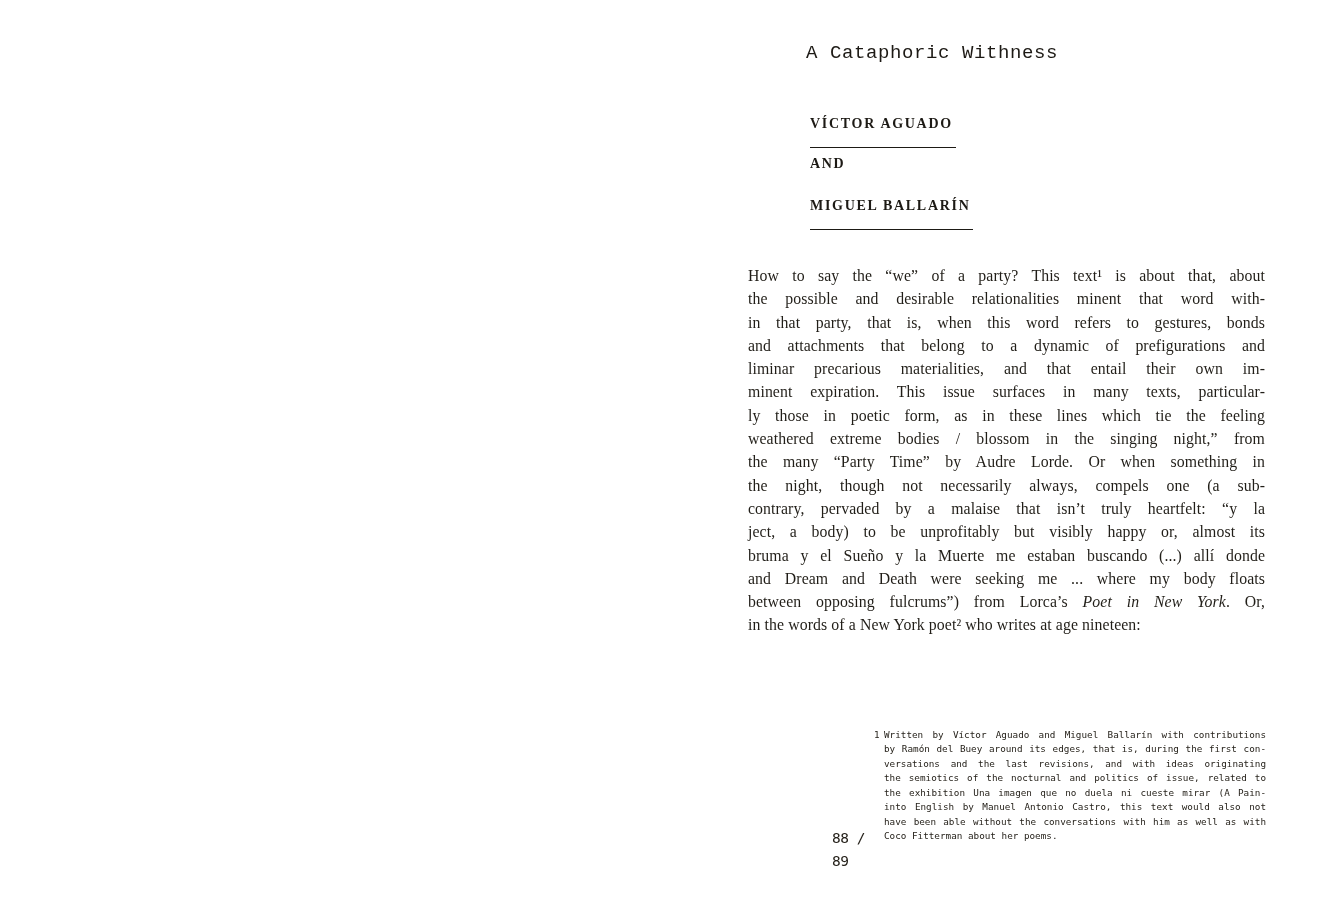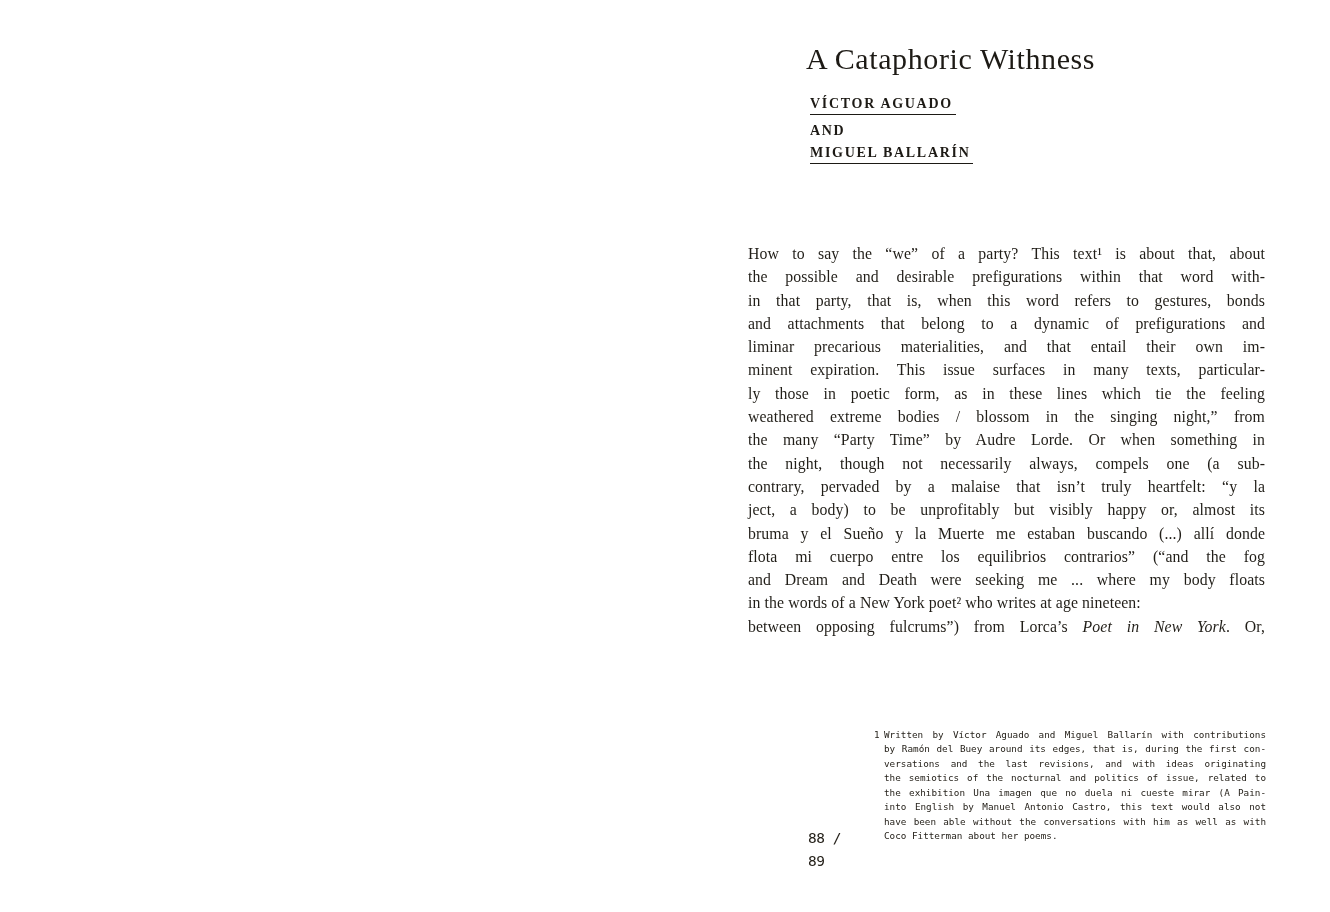--- a/index.html
+++ b/index.html
@@ -13,52 +13,53 @@
     height: 912px;
     background: #ffffff;
     overflow: hidden;
   }
   
   .article-title {
     position: absolute;
     left: 806px;
     top: 42px;
     margin: 0;
-    font-family: Liberation Serif, serif;
+    font-family: Liberation Mono, monospace;
     font-weight: 500;
-    font-size: 30px;
+    font-size: 19px;
     letter-spacing: 0.6px;
     color: #1d1a15;
     white-space: nowrap;
   }
   
   .author-block {
     position: absolute;
     left: 810px;
     top: 97px;
     font-family: "Liberation Serif", serif;
     font-weight: bold;
     font-size: 14px;
     letter-spacing: 1.7px;
     color: #1d1a15;
     line-height: 14px;
   }
   .author-row { margin-bottom: 9px; }
   .author-row .underlined {
     display: inline-block;
-    padding-bottom: 3px;
+    padding-bottom: 16px;
     padding-right: 3px;
     border-bottom: 1.3px solid #1d1a15;
+    margin-top: 20px;
   }
   .author-row.conj { margin-bottom: 8px; }
   
   .body-paragraph {
     position: absolute;
     left: 748px;
-    top: 242px;
+    top: 264px;
     width: 517px;
     font-family: "Liberation Serif", serif;
     font-size: 15.8px;
     line-height: 23.3px;
     color: #211e18;
     letter-spacing: 0.1px;
   }
   .body-paragraph .line {
     text-align: justify;
     text-align-last: justify;
@@ -87,21 +88,21 @@
   }
   .fn-text { flex: 1 1 auto; }
   .fn-text .line {
     text-align: justify;
     text-align-last: justify;
   }
   .fn-text .line.last { text-align-last: left; }
   
   .folio {
     position: absolute;
-    left: 808px;
+    left: 832px;
     top: 827px;
     font-family: "DejaVu Sans Mono", monospace;
     font-size: 14.5px;
     line-height: 22.5px;
     color: #26221b;
     letter-spacing: -0.5px;
   }
 </style>
 </head>
 <body>
@@ -117,36 +118,35 @@
     <div class="author-row conj">
       <span>AND</span>
     </div>
     <div class="author-row">
       <span class="underlined">MIGUEL BALLARÍN</span>
     </div>
   </div>
 
   <div class="body-paragraph">
       <div class="line">How to say the “we” of a party? This text¹ is about that, about</div>
-      <div class="line">the possible and desirable prefigurations within that word with-</div>
+      <div class="line">the possible and desirable relationalities minent that word with-</div>
       <div class="line">in that party, that is, when this word refers to gestures, bonds</div>
       <div class="line">and attachments that belong to a dynamic of prefigurations and</div>
       <div class="line">liminar precarious materialities, and that entail their own im-</div>
       <div class="line">minent expiration. This issue surfaces in many texts, particular-</div>
       <div class="line">ly those in poetic form, as in these lines which tie the feeling</div>
       <div class="line">weathered extreme bodies / blossom in the singing night,” from</div>
       <div class="line">the many “Party Time” by Audre Lorde. Or when something in</div>
       <div class="line">the night, though not necessarily always, compels one (a sub-</div>
       <div class="line">contrary, pervaded by a malaise that isn’t truly heartfelt: “y la</div>
       <div class="line">ject, a body) to be unprofitably but visibly happy or, almost its</div>
       <div class="line">bruma y el Sueño y la Muerte me estaban buscando (...) allí donde</div>
-      <div class="line">flota mi cuerpo entre los equilibrios contrarios” (“and the fog</div>
       <div class="line">and Dream and Death were seeking me ... where my body floats</div>
+      <div class="line">between opposing fulcrums”) from Lorca’s <i>Poet in New York</i>. Or,</div>
       <div class="line last">in the words of a New York poet² who writes at age nineteen:</div>
-      <div class="line">between opposing fulcrums”) from Lorca’s <i>Poet in New York</i>. Or,</div>
     </div>
 
   <div class="footnote">
     <div class="fn-marker">1</div>
     <div class="fn-text">
         <div class="line">Written by Víctor Aguado and Miguel Ballarín with contributions</div>
         <div class="line">by Ramón del Buey around its edges, that is, during the first con-</div>
         <div class="line">versations and the last revisions, and with ideas originating</div>
         <div class="line">the semiotics of the nocturnal and politics of issue, related to</div>
         <div class="line">the exhibition Una imagen que no duela ni cueste mirar (A Pain-</div>

